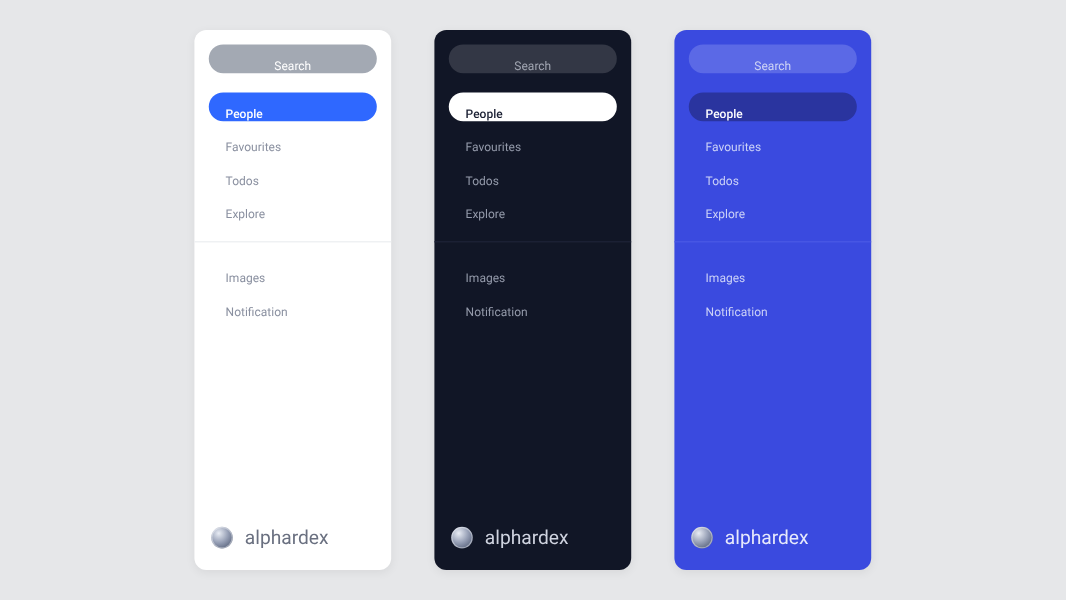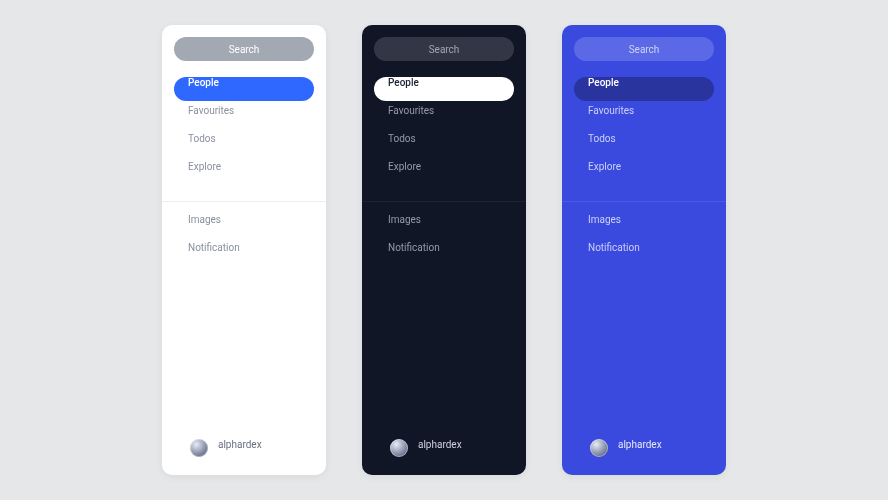--- a/index.html
+++ b/index.html
@@ -30,57 +30,56 @@
   .section { padding: 12px; }
   .section + .section { border-top: 1px solid; padding-top: 12px; }
   .card-light .section + .section { border-color: #eceef1; }
   .card-dark  .section + .section { border-color: #1e2438; }
   .card-blue  .section + .section { border-color: #4b5ae5; }
 
   .search {
     height: 24px;
     border-radius: 12px;
     display: flex;
-    align-items: center;
+    align-items: flex-end;
     justify-content: center;
     font-size: 10px;
     font-weight: 400;
     margin-bottom: 16px;
     cursor: text;
   }
   .card-light .search { background: #a3a9b3; color: #ffffff; }
   .card-dark  .search { background: #333745; color: #a2a6b2; }
   .card-blue  .search { background: #5b69e6; color: #cfd4f5; }
 
   .item {
     height: 24px;
     border-radius: 12px;
     display: flex;
-    align-items: flex-start;
+    align-items: flex-end;
     padding: 0 14px;
     font-size: 10px;
     cursor: pointer;
     margin-bottom: 4px;
   }
   .card-light .item { color: #8a90a0; }
   .card-dark  .item { color: #949aaa; }
   .card-blue  .item { color: #cbd1f7; }
 
   .card-light .item.active { background: #2f68ff; color: #ffffff; font-weight: 500; }
   .card-dark  .item.active { background: #ffffff; color: #1a1f32; font-weight: 500; }
   .card-blue  .item.active { background: #2a349f; color: #ffffff; font-weight: 500; }
 
   .footer {
     margin-top: auto;
     padding: 18px 14px;
     display: flex;
-    align-items: flex-start;
+    align-items: flex-end;
     gap: 10px;
-    font-size: 10px;
-    margin-left: 14px;
+    font-size: 16px;
   }
   .card-light .footer { color: #6a7080; }
   .card-dark  .footer { color: #cfd3df; }
   .card-blue  .footer { color: #e6e9fb; }
 
   .avatar {
     width: 18px;
     height: 18px;
     border-radius: 50%;
     background: radial-gradient(circle at 35% 30%, #e8ecf4 0%, #97a0b6 45%, #3b4660 100%);

